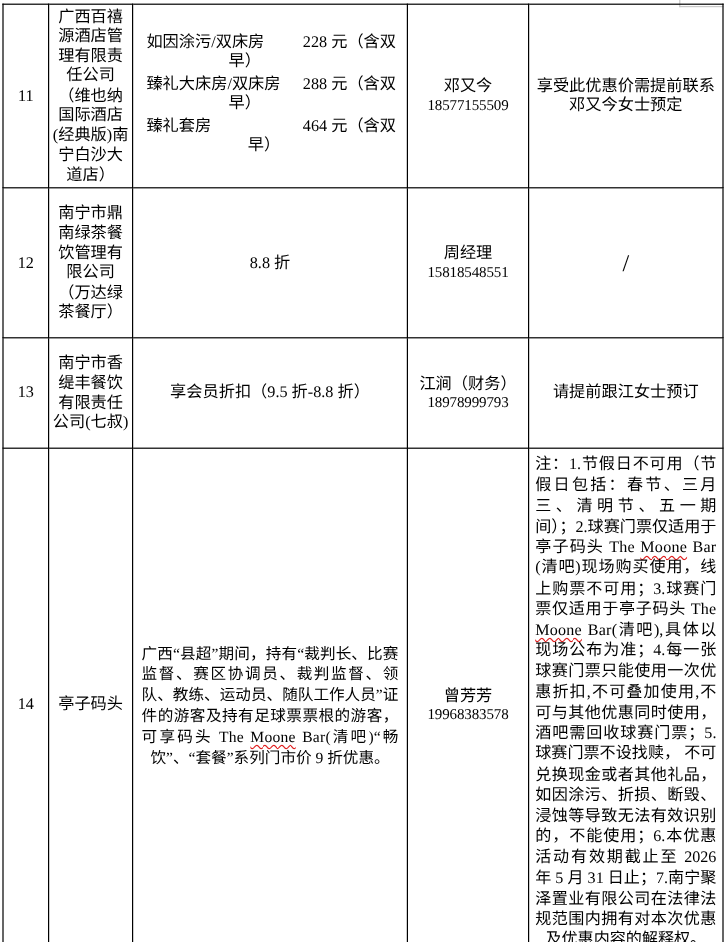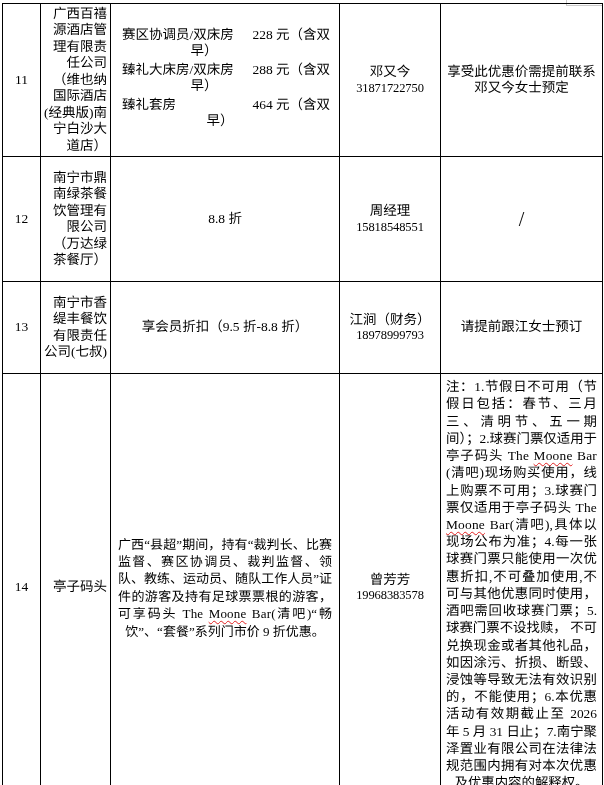--- a/index.html
+++ b/index.html
@@ -60,21 +60,21 @@
   col.c-offer { width: 229px; }
   col.c-contact { width: 101px; }
   col.c-remark { width: 162px; }
 
   .cell-index {
     text-align: center;
     font-family: "Liberation Serif", "DejaVu Serif", serif;
     font-size: 13.5px;
   }
   .cell-name {
-    text-align: right;
+    text-align: center;
     font-size: 13.5px;
     line-height: 1.28;
   }
   .cell-contact {
     text-align: center;
     font-size: 13.5px;
     line-height: 1.3;
   }
   .cell-contact .phone {
     font-size: 12.5px;
@@ -161,21 +161,21 @@
     </colgroup>
     <tbody>
 
       <tr style="height:132px;">
         <td class="cell-index">11</td>
         <td class="cell-name">广西百禧源酒店管理有限责任公司（维也纳国际酒店(经典版)南宁白沙大道店）</td>
         <td class="cell-offer">
           <div class="price-block">
             <div class="price-item">
               <div class="line1">
-                <span class="label">赛区协调员/双床房</span>
+                <span class="label">如因涂污/双床房</span>
                 <span class="amount">228 元（含双</span>
               </div>
               <div class="line2">早）</div>
             </div>
             <div class="price-item">
               <div class="line1">
                 <span class="label">臻礼大床房/双床房</span>
                 <span class="amount">288 元（含双</span>
               </div>
               <div class="line2">早）</div>
@@ -184,21 +184,21 @@
               <div class="line1">
                 <span class="label">臻礼套房</span>
                 <span class="amount">464 元（含双</span>
               </div>
               <div class="line2">早）</div>
             </div>
           </div>
         </td>
         <td class="cell-contact">
           <div>邓又今</div>
-          <div class="phone">31871722750</div>
+          <div class="phone">18577155509</div>
         </td>
         <td class="cell-remark">享受此优惠价需提前联系邓又今女士预定</td>
       </tr>
 
       <tr style="height:125px;">
         <td class="cell-index">12</td>
         <td class="cell-name">南宁市鼎南绿茶餐饮管理有限公司（万达绿茶餐厅）</td>
         <td class="cell-offer">8.8 折</td>
         <td class="cell-contact">
           <div>周经理</div>

